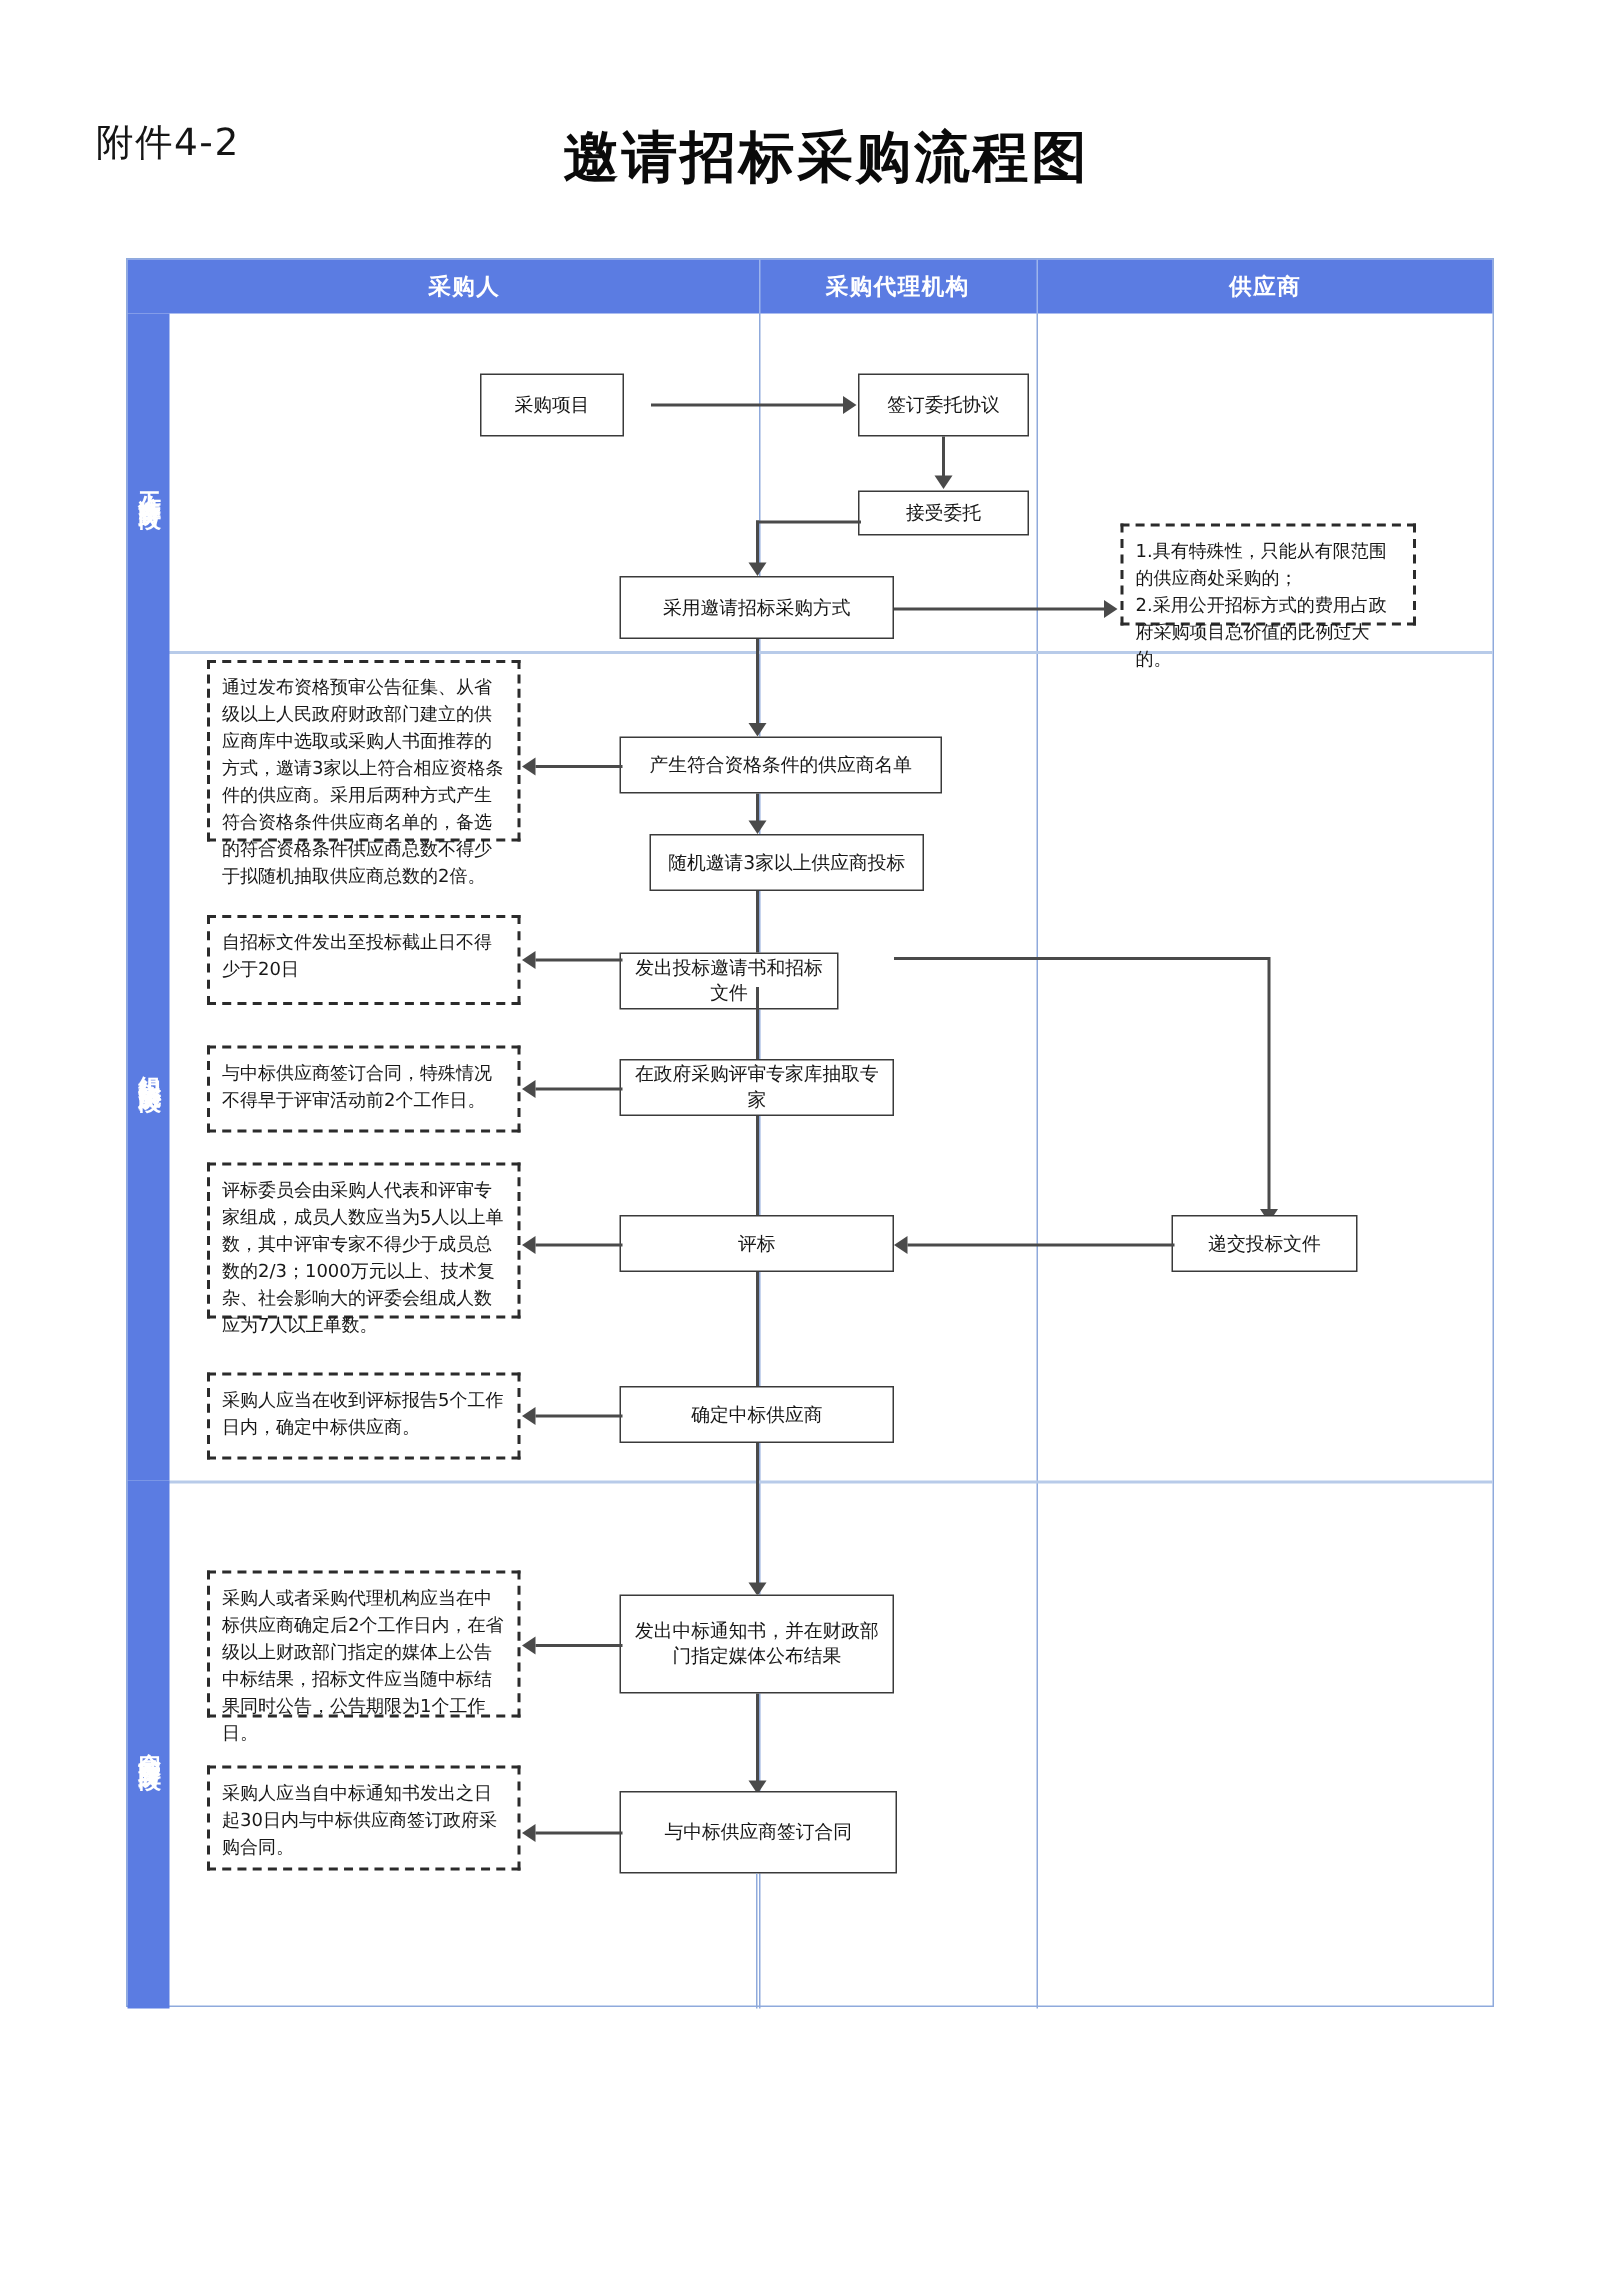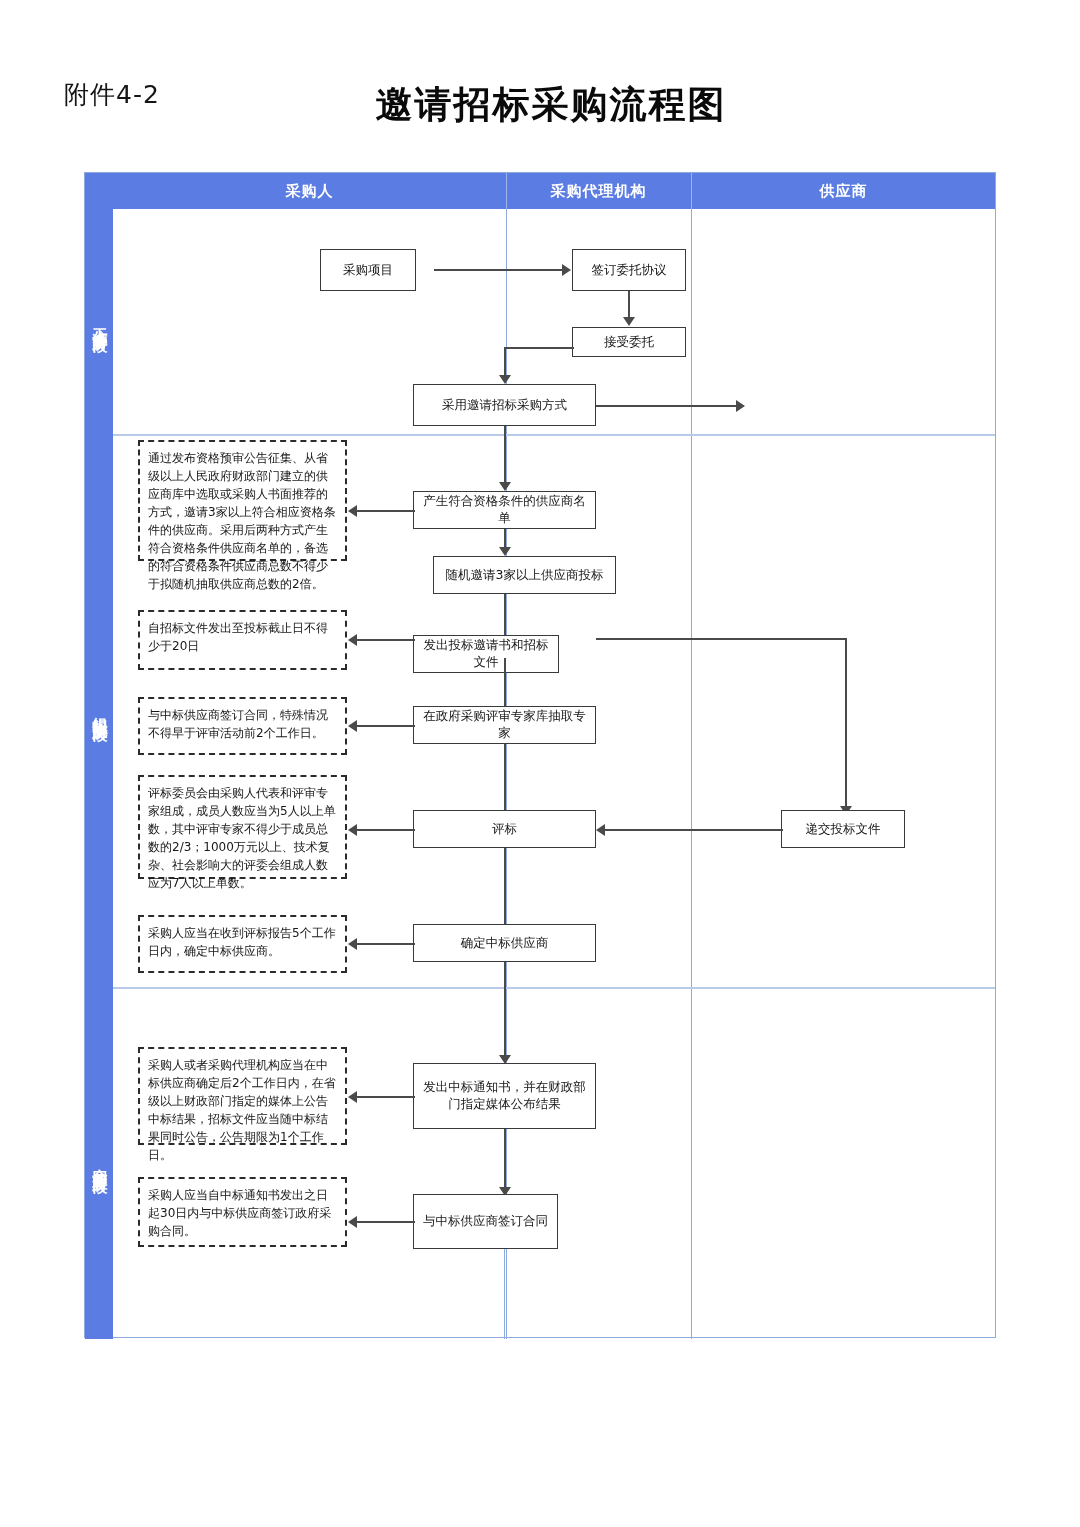--- a/index.html
+++ b/index.html
@@ -137,27 +137,29 @@
 
     <div class="ln lnh" style="left:419px;top:174px;width:70px;"></div>
     <div class="ln lnv" style="left:419px;top:174px;height:32px;"></div>
     <div class="arrow arr-down" style="left:414px;top:202px;"></div>
 
     <div class="node" style="left:328px;top:211px;width:183px;height:42px;">采用邀请招标采购方式</div>
 
     <div class="ln lnh" style="left:511px;top:232px;width:142px;"></div>
     <div class="arrow arr-right" style="left:651px;top:227px;"></div>
 
+    <div class="note" style="left:662px;top:176px;width:197px;height:68px;white-space:pre-line;">1.具有特殊性，只能从有限范围的供应商处采购的；
+2.采用公开招标方式的费用占政府采购项目总价值的比例过大的。</div>
 
     <div class="ln lnv" style="left:419px;top:253px;height:60px;"></div>
     <div class="arrow arr-down" style="left:414px;top:309px;"></div>
 
     <div class="note" style="left:53px;top:267px;width:209px;height:121px;">通过发布资格预审公告征集、从省级以上人民政府财政部门建立的供应商库中选取或采购人书面推荐的方式，邀请3家以上符合相应资格条件的供应商。采用后两种方式产生符合资格条件供应商名单的，备选的符合资格条件供应商总数不得少于拟随机抽取供应商总数的2倍。</div>
 
-    <div class="node" style="left:328px;top:318px;width:183px;height:38px;">产生符合资格条件的供应商名单</div>
+    <div class="node" style="left:328px;top:318px;width:215px;height:38px;">产生符合资格条件的供应商名单</div>
 
     <div class="ln lnh" style="left:272px;top:337px;width:58px;"></div>
     <div class="arrow arr-left" style="left:263px;top:332px;"></div>
 
     <div class="ln lnv" style="left:419px;top:356px;height:22px;"></div>
     <div class="arrow arr-down" style="left:414px;top:374px;"></div>
 
     <div class="node" style="left:328px;top:383px;width:183px;height:38px;margin-left:20px;">随机邀请3家以上供应商投标</div>
 
     <div class="ln lnv" style="left:419px;top:421px;height:62px;"></div>
@@ -217,21 +219,21 @@
     <div class="node" style="left:328px;top:890px;width:183px;height:66px;">发出中标通知书，并在财政部门指定媒体公布结果</div>
 
     <div class="ln lnh" style="left:272px;top:923px;width:58px;"></div>
     <div class="arrow arr-left" style="left:263px;top:918px;"></div>
 
     <div class="ln lnv" style="left:419px;top:956px;height:62px;"></div>
     <div class="arrow arr-down" style="left:414px;top:1014px;"></div>
 
     <div class="note" style="left:53px;top:1004px;width:209px;height:70px;">采购人应当自中标通知书发出之日起30日内与中标供应商签订政府采购合同。</div>
 
-    <div class="node" style="left:328px;top:1021px;width:145px;height:55px;">与中标供应商签订合同</div>
+    <div class="node" style="left:328px;top:1021px;width:185px;height:55px;">与中标供应商签订合同</div>
 
     <div class="ln lnh" style="left:272px;top:1048px;width:58px;"></div>
     <div class="arrow arr-left" style="left:263px;top:1043px;"></div>
 
     <div class="col-div" style="left:419px;top:1076px;height:90px;"></div>
 
   </div>
 </div>
 
 </body></html>

